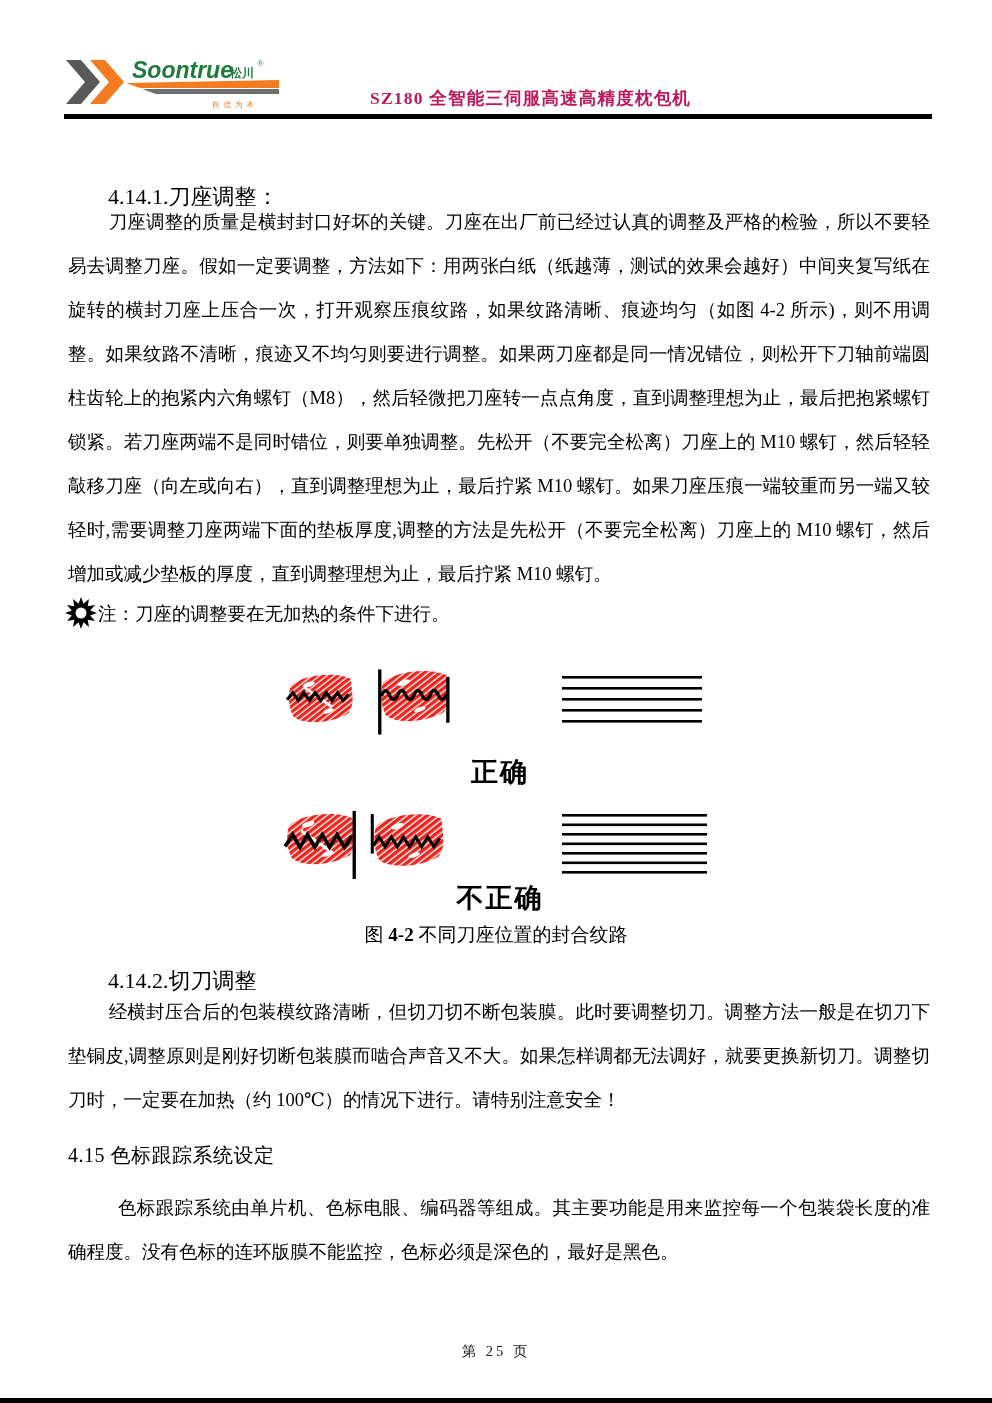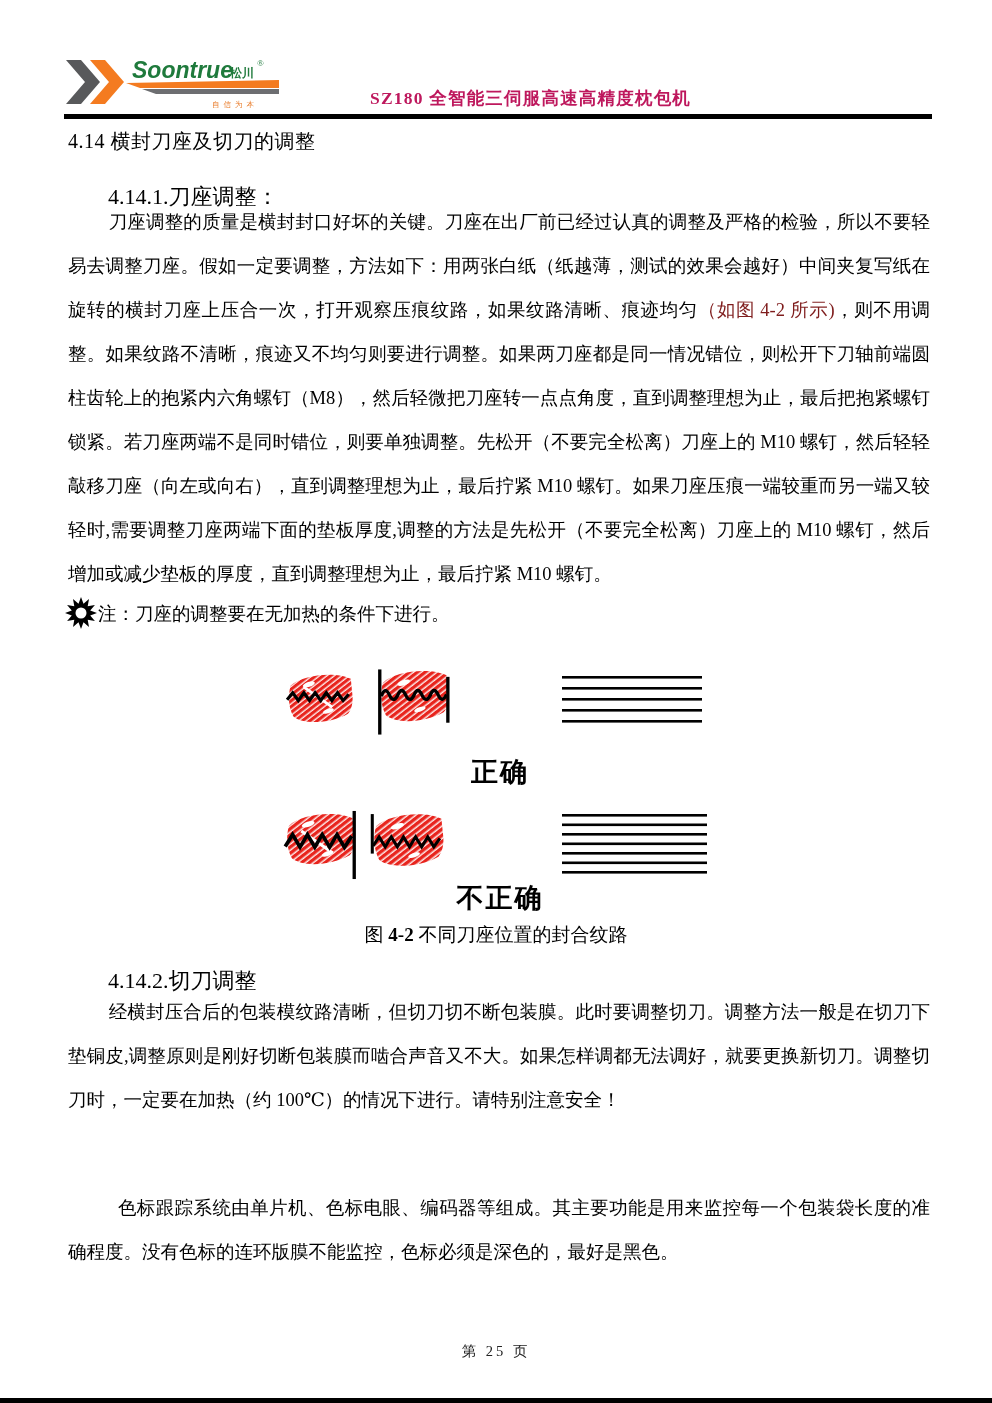--- a/index.html
+++ b/index.html
@@ -10,21 +10,21 @@
   .header-title{position:absolute;left:370px;top:86px;font-size:17.5px;color:#be185d;letter-spacing:1.2px;font-weight:bold;}
   .header-rule{position:absolute;left:64px;right:60px;top:114px;height:4.5px;background:#000;}
   
   .h-sec{position:absolute;left:68px;font-size:20px;letter-spacing:.5px;}
   .h-sub{position:absolute;left:108px;font-size:22px;}
   
   .para{position:absolute;left:68px;width:862px;font-size:18.5px;line-height:44px;
         text-align:justify;text-align-last:left;}
   .ind22{text-indent:2.2em;}
   .ind27{text-indent:2.7em;}
-  .red{color:#7f1d1d;}
+  .red{color:#000000;}
   .b{font-weight:bold;}
   
   .note{position:absolute;left:64px;top:596px;display:flex;align-items:center;}
   .note-text{font-size:18.5px;}
   
   .figure{position:absolute;left:0;top:650px;width:992px;height:322px;}
   .fig-abs{position:absolute;}
   .fig-label{position:absolute;text-align:center;font-size:27px;font-weight:bold;letter-spacing:2px;}
   .fig-caption{position:absolute;left:0;top:272px;width:100%;text-align:center;font-size:19px;}
   
@@ -43,21 +43,20 @@
     <text x="68" y="28" font-family="Liberation Sans, sans-serif" font-style="italic" font-weight="bold" font-size="23" fill="#1f7a3c">Soontrue</text>
     <text x="166" y="27" font-family="Liberation Sans, sans-serif" font-weight="bold" font-size="12" fill="#1f7a3c">松川</text>
     <text x="193" y="16" font-size="9" fill="#1f7a3c">®</text>
     <polygon points="62,33 215,30 215,38 76,38" fill="#f47b20"></polygon>
     <polygon points="78,39 215,39 215,44 92,44" fill="#6d6e71"></polygon>
     <text x="148" y="57" font-size="7.5" fill="#e87722" letter-spacing="4">自信为本</text>
   </svg>
   <div class="header-title">SZ180  全智能三伺服高速高精度枕包机</div>
   <div class="header-rule"></div>
 
-  <div class="h-sec" style="top:128px">4.14 横封刀座及切刀的调整</div>
   <div class="h-sub" style="top:182px">4.14.1.刀座调整：</div>
   <div class="para ind22" style="top:200px"><span>刀座调整的质量是横封封口好坏的关键。刀座在出厂前已经过认真的调整及严格的检验，所以不要轻易去调整刀座。假如一定要调整，方法如下：用两张白纸（纸越薄，测试的效果会越好）中间夹复写纸在旋转的横封刀座上压合一次，打开观察压痕纹路，如果纹路清晰、痕迹均匀</span><span class="red">（如图 4-2 所示)</span><span>，则不用调整。如果纹路不清晰，痕迹又不均匀则要进行调整。如果两刀座都是同一情况错位，则松开下刀轴前端圆柱齿轮上的抱紧内六角螺钉（M8），然后轻微把刀座转一点点角度，直到调整理想为止，最后把抱紧螺钉锁紧。若刀座两端不是同时错位，则要单独调整。先松开（不要完全松离）刀座上的 M10 螺钉，然后轻轻敲移刀座（向左或向右），直到调整理想为止，最后拧紧 M10 螺钉。如果刀座压痕一端较重而另一端又较轻时,需要调整刀座两端下面的垫板厚度,调整的方法是先松开（不要完全松离）刀座上的 M10 螺钉，然后增加或减少垫板的厚度，直到调整理想为止，最后拧紧 M10 螺钉。</span></div>
 
   <div class="note">
     <svg width="34" height="34" viewBox="0 0 34 34">
       <polygon fill="#000" points="33,17 26.2,19.5 30.9,25 23.7,23.7 25,30.9 19.5,26.2 17,33 14.5,26.2 9,30.9 10.3,23.7 3.1,25 7.8,19.5 1,17 7.8,14.5 3.1,9 10.3,10.3 9,3.1 14.5,7.8 17,1 19.5,7.8 25,3.1 23.7,10.3 30.9,9 26.2,14.5"></polygon>
       <circle cx="17" cy="17" r="5.5" fill="#fff"></circle>
     </svg>
     <span class="note-text">注：刀座的调整要在无加热的条件下进行。</span>
   </div>
@@ -122,17 +121,18 @@
       <rect y="57" width="145" height="2.6" fill="#000"></rect>
     </svg>
     <div class="fig-label" style="left:405px;top:230px;width:190px">不正确</div>
 
     <div class="fig-caption"><span>图 </span><span class="b">4-2</span><span> 不同刀座位置的封合纹路</span></div>
   </div>
 
   <div class="h-sub" style="top:966px">4.14.2.切刀调整</div>
   <div class="para ind22" style="top:990px">经横封压合后的包装模纹路清晰，但切刀切不断包装膜。此时要调整切刀。调整方法一般是在切刀下垫铜皮,调整原则是刚好切断包装膜而啮合声音又不大。如果怎样调都无法调好，就要更换新切刀。调整切刀时，一定要在加热（约 100℃）的情况下进行。请特别注意安全！</div>
 
+  <div class="h-sec" style="top:1142px">4.15 色标跟踪系统设定</div>
   <div class="para ind27" style="top:1186px">色标跟踪系统由单片机、色标电眼、编码器等组成。其主要功能是用来监控每一个包装袋长度的准确程度。没有色标的连环版膜不能监控，色标必须是深色的，最好是黑色。</div>
 
   <div class="footer">第 25 页</div>
   <div class="bottom-bar"></div>
 </div>
 
 </body></html>

